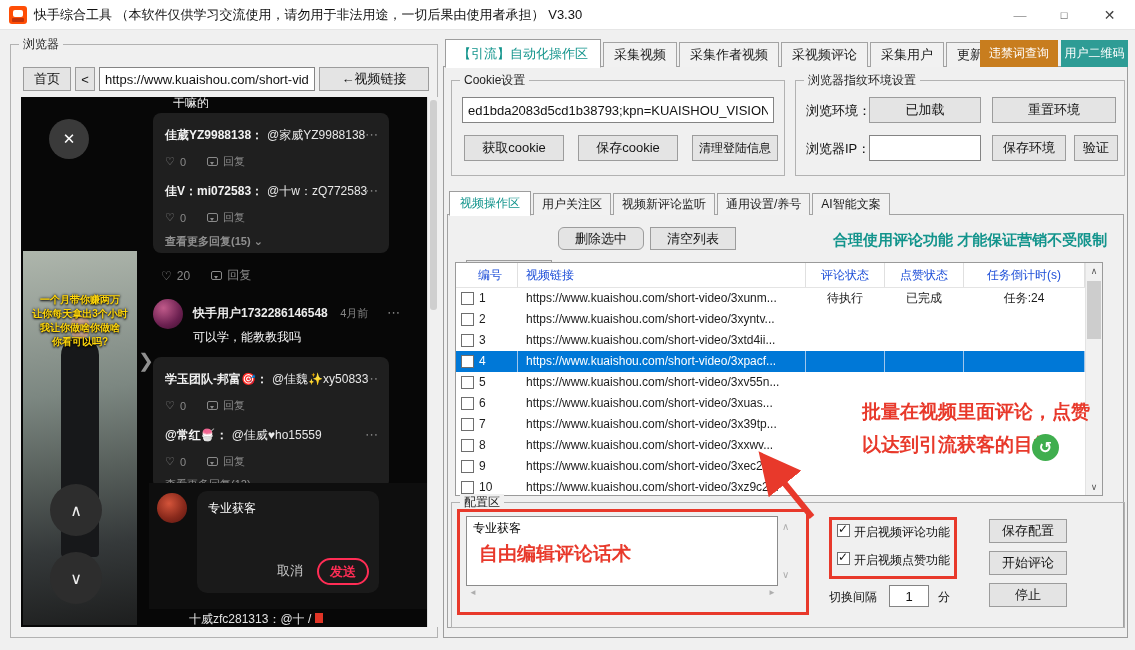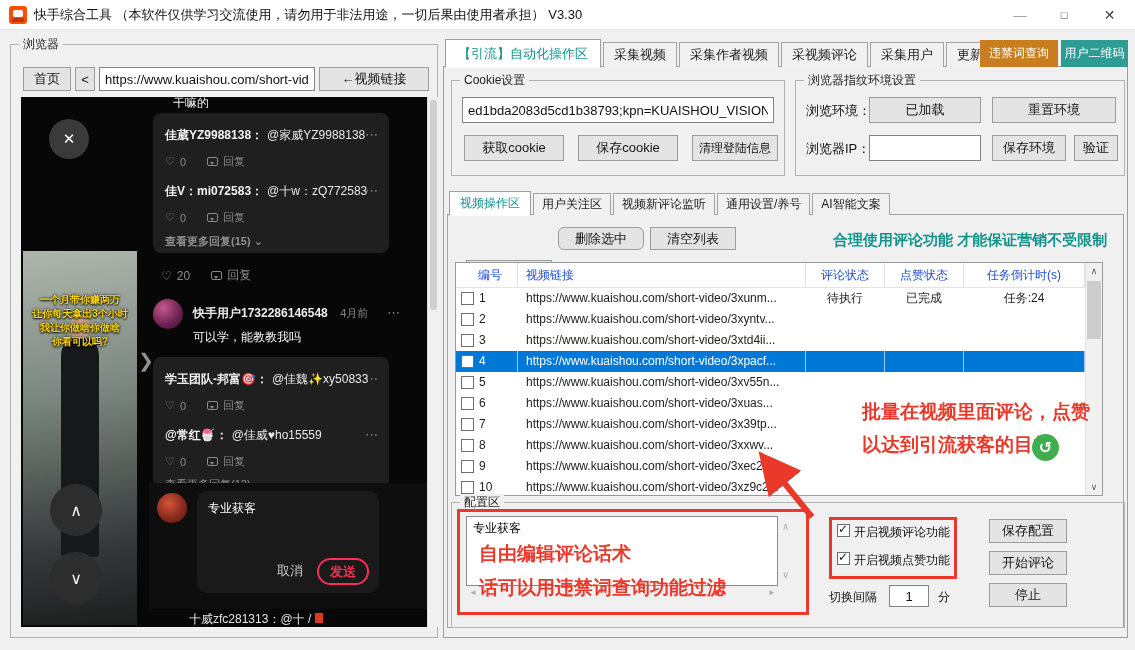--- a/index.html
+++ b/index.html
@@ -444,21 +444,20 @@
 
   <div class="groupbox" id="config-group">
     <span class="grouplabel">配置区</span>
     <div id="cfg-textarea">专业获客</div>
     <span class="cfg-scroll-glyph" style="left:330px;top:18px;">∧</span>
     <span class="cfg-scroll-glyph" style="left:330px;top:66px;">∨</span>
     <span class="cfg-scroll-glyph" style="left:17px;top:85px;font-size:8px;">◄</span>
     <span class="cfg-scroll-glyph" style="left:316px;top:85px;font-size:8px;">►</span>
     <div id="cfg-redrect"></div>
     <div class="cfg-note" style="left:27px;top:38px;">自由编辑评论话术</div>
-    <div class="cfg-note" style="left:27px;top:72px;">话可以用违禁词查询功能过滤</div>
 
     <div id="cfg-cbrect"></div>
     <div class="cfg-cbrow" style="top:21px;">
       <span class="cb checked"></span>
       <span>开启视频评论功能</span>
     </div>
     <div class="cfg-cbrow" style="top:49px;">
       <span class="cb checked"></span>
       <span>开启视频点赞功能</span>
     </div>

